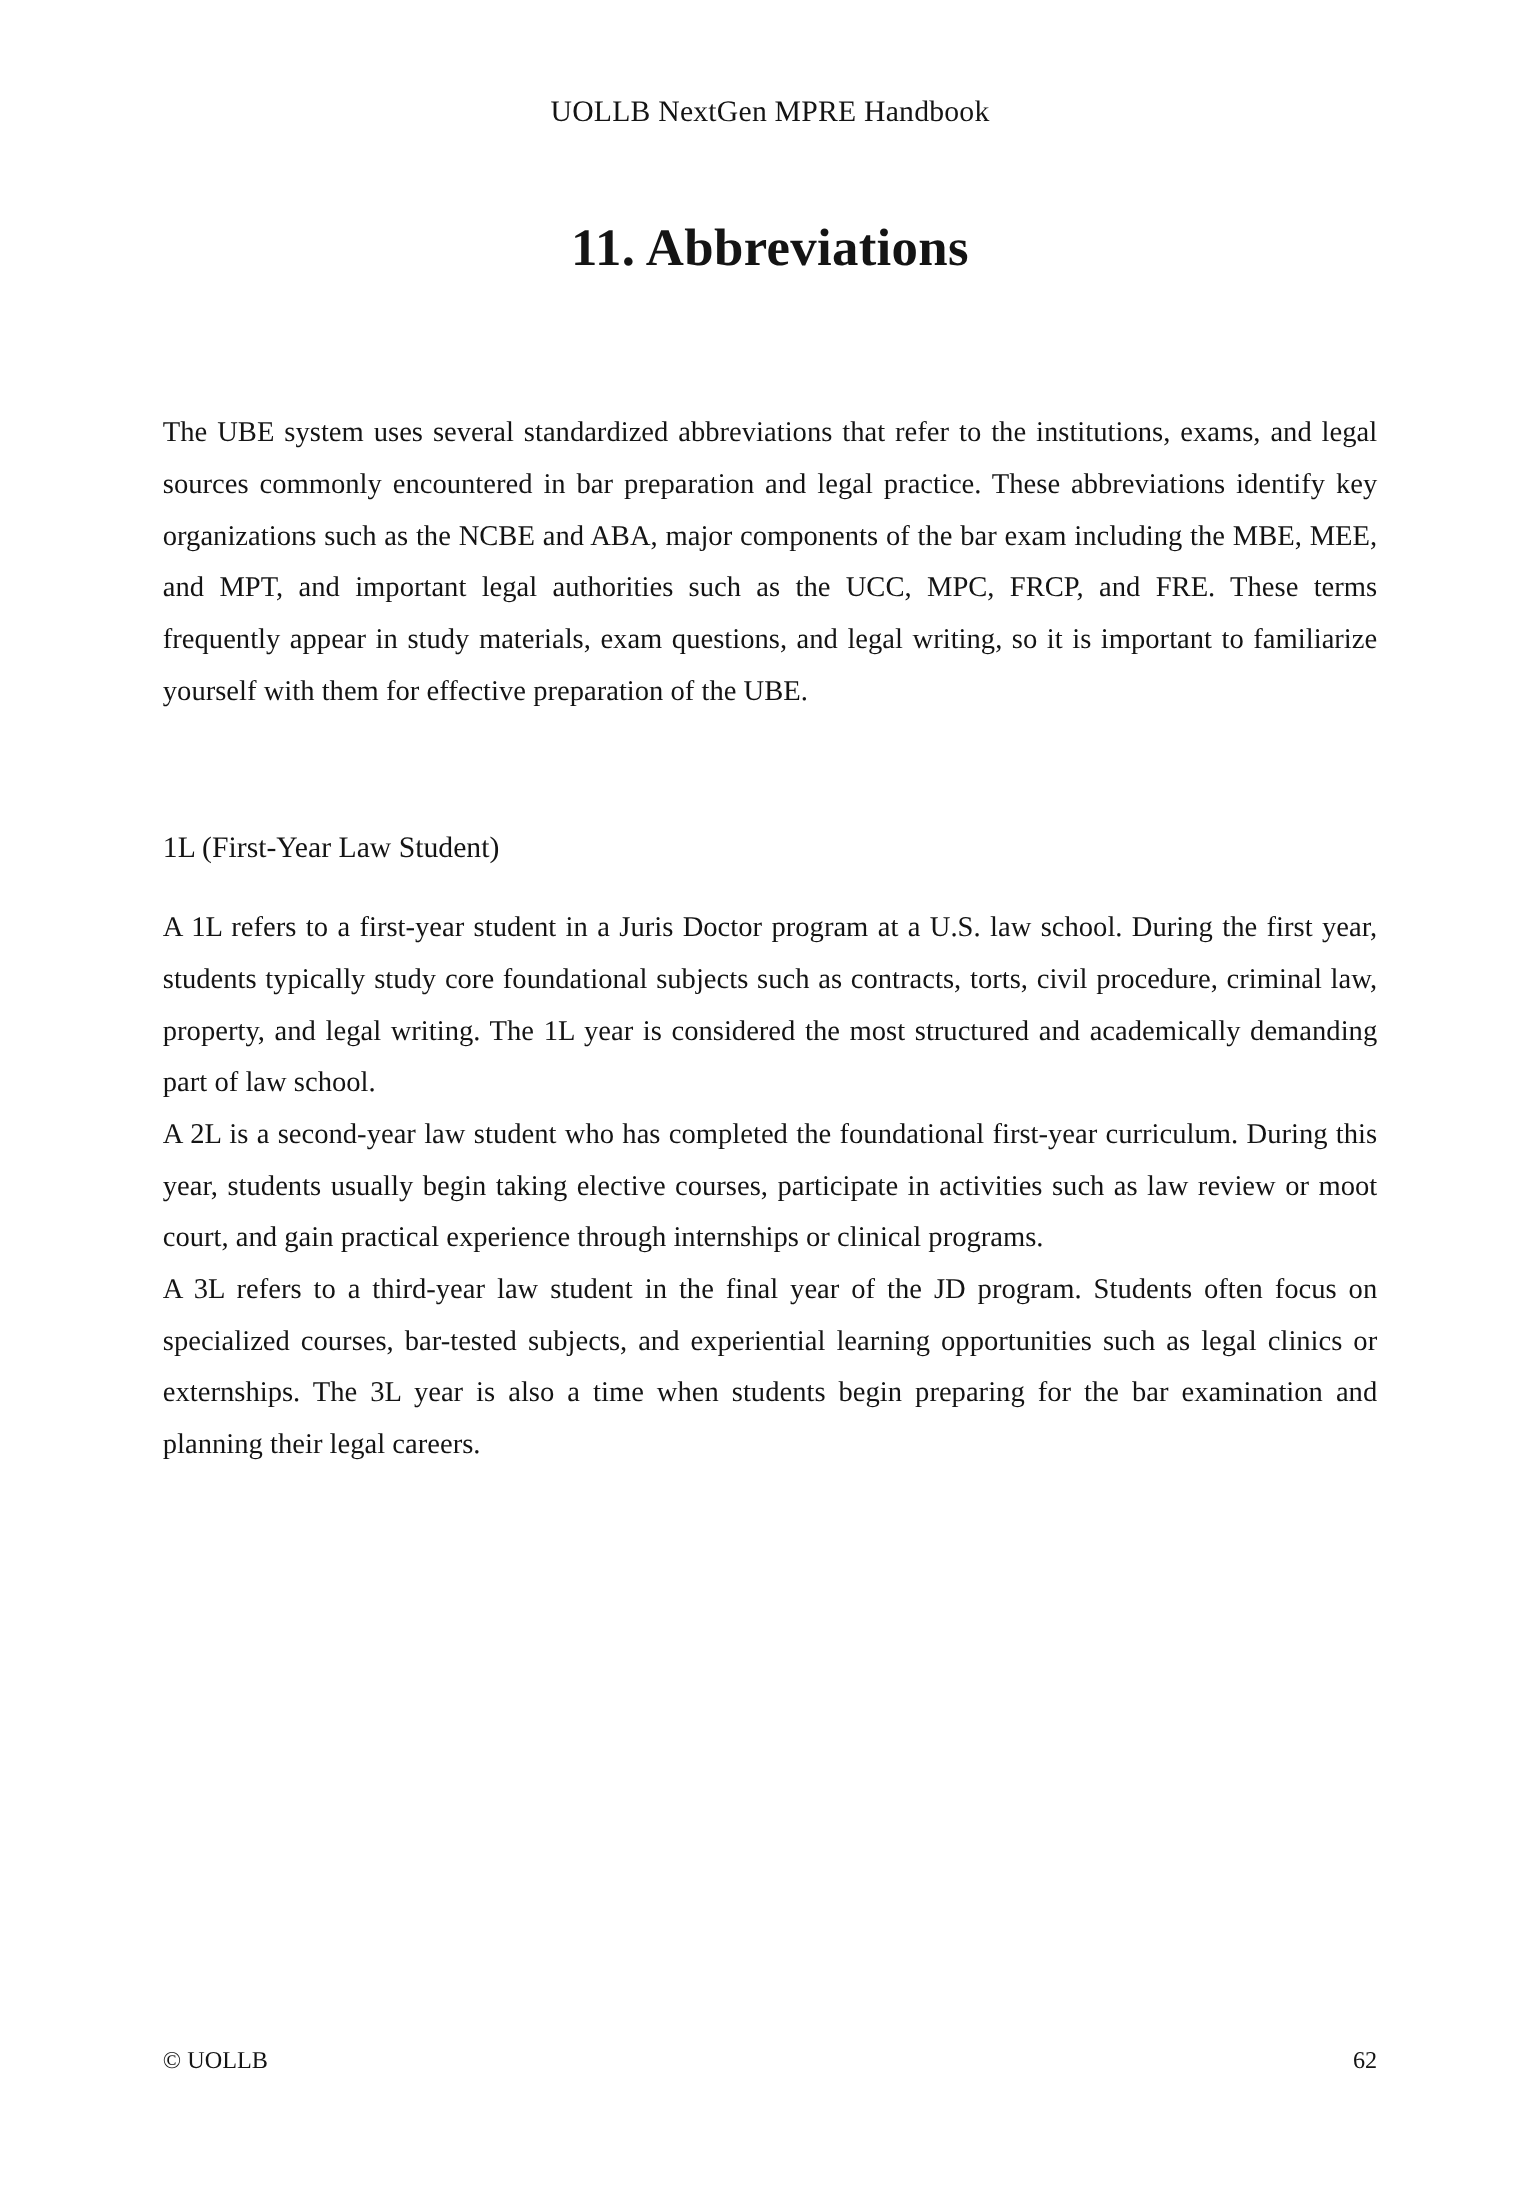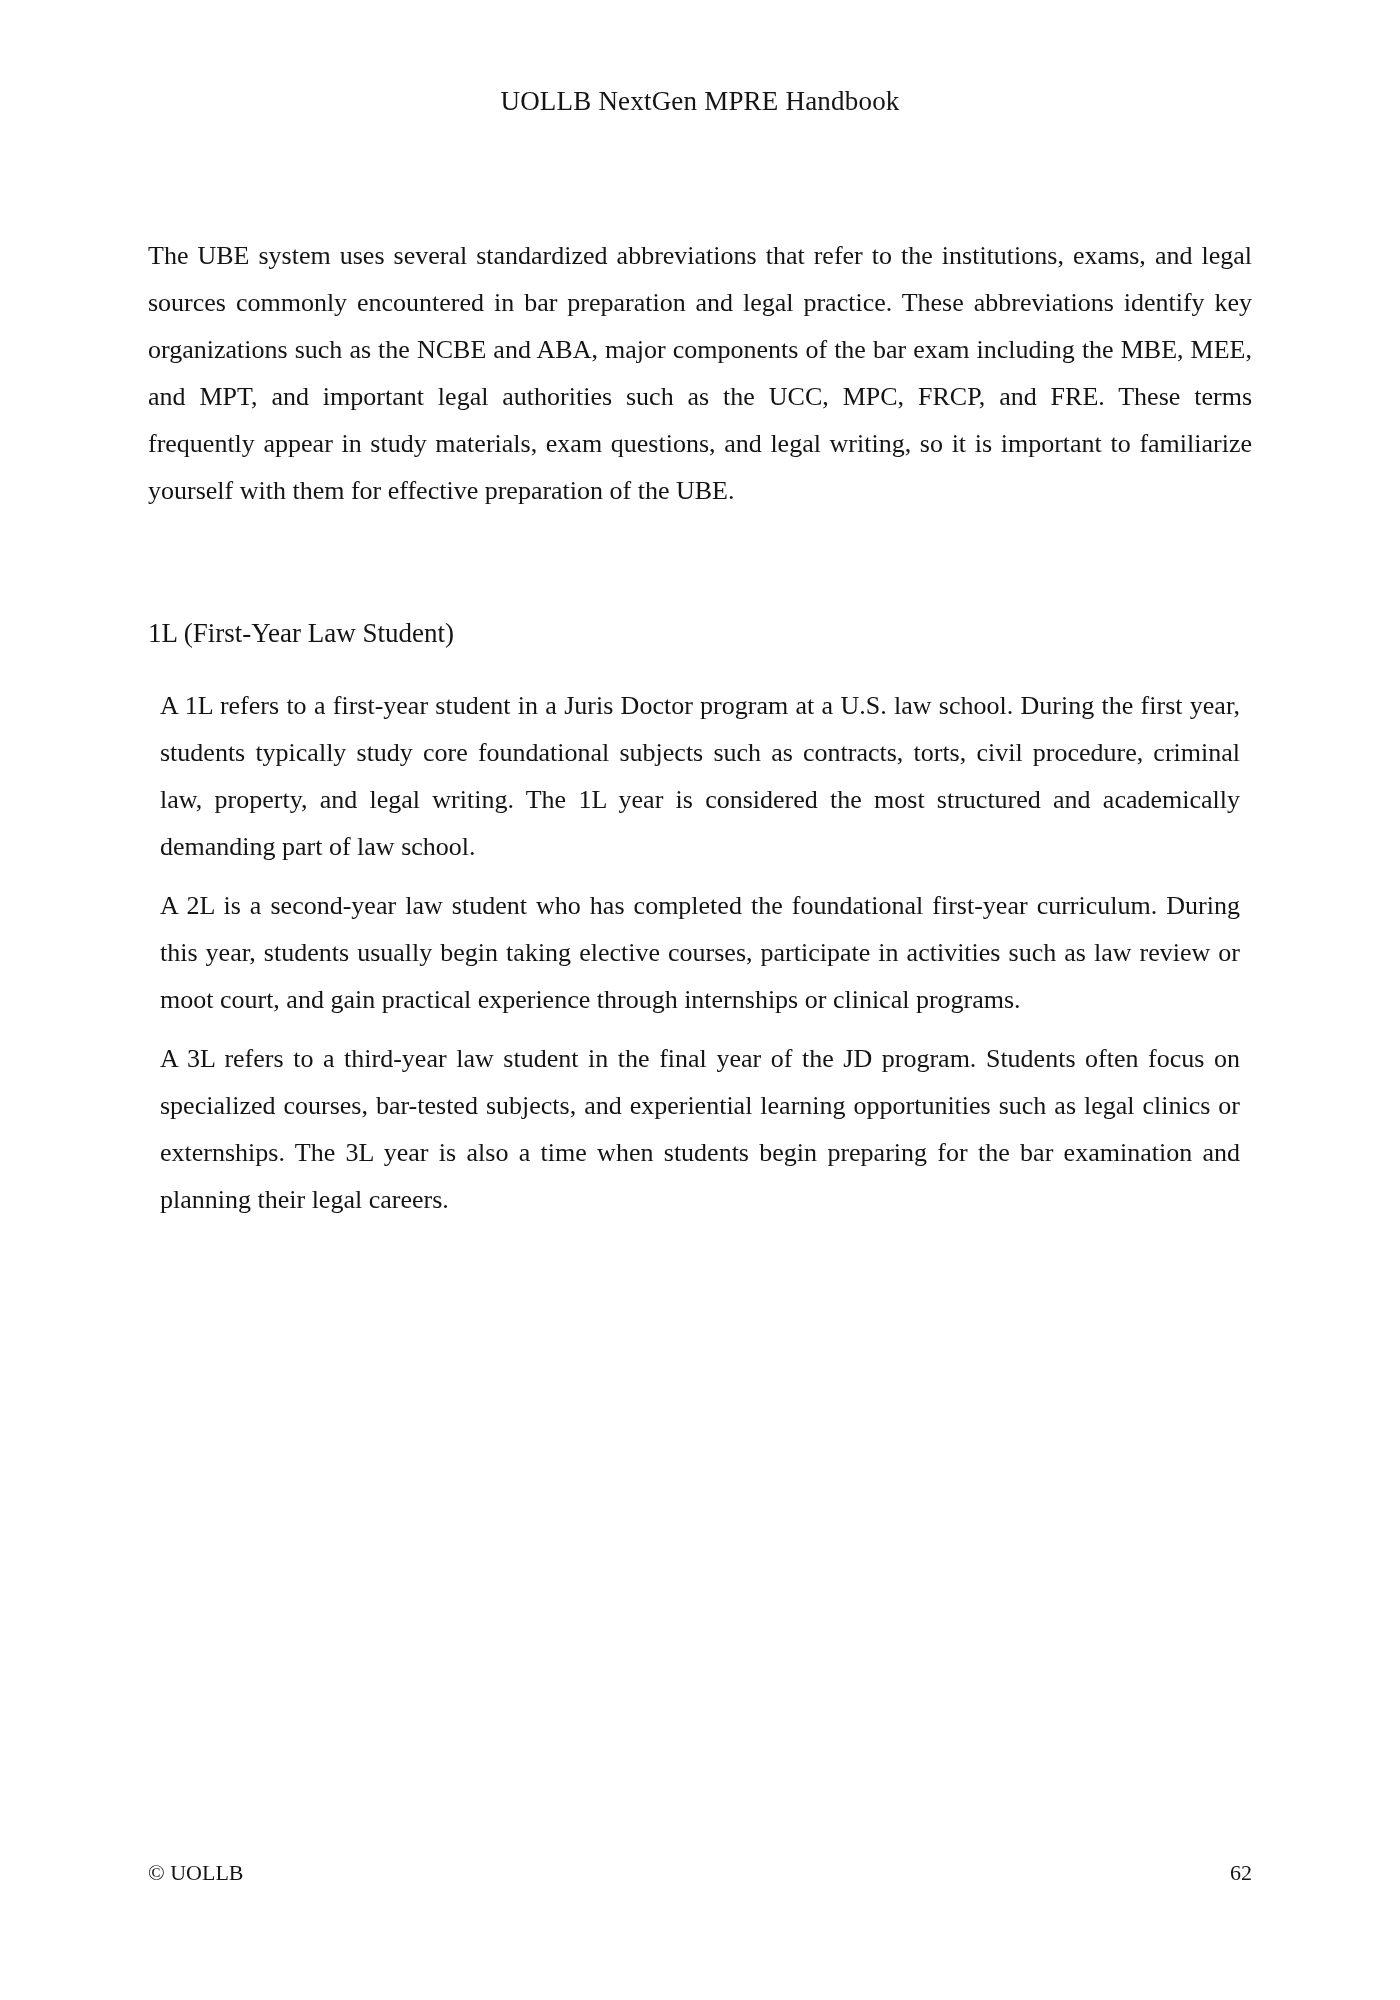--- a/index.html
+++ b/index.html
@@ -40,41 +40,42 @@
   }
   .section-heading {
     font-size: 27px;
     line-height: 47px;
     font-weight: normal;
     margin-top: 96px;
     margin-bottom: 25px;
     text-align: left;
   }
   .section-paragraph {
-    margin: 12px;
+    margin: 0;
   }
   .page-footer {
     position: absolute;
     left: 148px;
     right: 148px;
     top: 1858px;
     display: flex;
     justify-content: space-between;
     align-items: center;
     font-size: 22px;
     line-height: 30px;
   }
 </style>
 </head>
 <body>
 
 <div class="page">
 
   <div class="running-header">UOLLB NextGen MPRE Handbook</div>
 
+  <h1 class="chapter-title">11. Abbreviations</h1>
 
   <p class="body-text intro-paragraph">The UBE system uses several standardized abbreviations that refer to the institutions, exams, and legal sources commonly encountered in bar preparation and legal practice. These abbreviations identify key organizations such as the NCBE and ABA, major components of the bar exam including the MBE, MEE, and MPT, and important legal authorities such as the UCC, MPC, FRCP, and FRE. These terms frequently appear in study materials, exam questions, and legal writing, so it is important to familiarize yourself with them for effective preparation of the UBE.</p>
 
   <h2 class="section-heading">1L (First-Year Law Student)</h2>
   <p class="body-text section-paragraph">A 1L refers to a first-year student in a Juris Doctor program at a U.S. law school. During the first year, students typically study core foundational subjects such as contracts, torts, civil procedure, criminal law, property, and legal writing. The 1L year is considered the most structured and academically demanding part of law school.</p>
 
   <p class="body-text section-paragraph">A 2L is a second-year law student who has completed the foundational first-year curriculum. During this year, students usually begin taking elective courses, participate in activities such as law review or moot court, and gain practical experience through internships or clinical programs.</p>
 
   <p class="body-text section-paragraph">A 3L refers to a third-year law student in the final year of the JD program. Students often focus on specialized courses, bar-tested subjects, and experiential learning opportunities such as legal clinics or externships. The 3L year is also a time when students begin preparing for the bar examination and planning their legal careers.</p>
 

